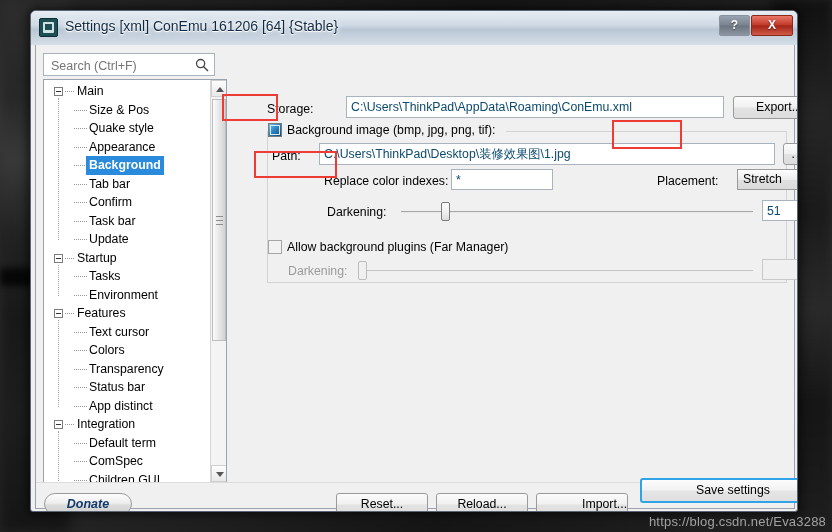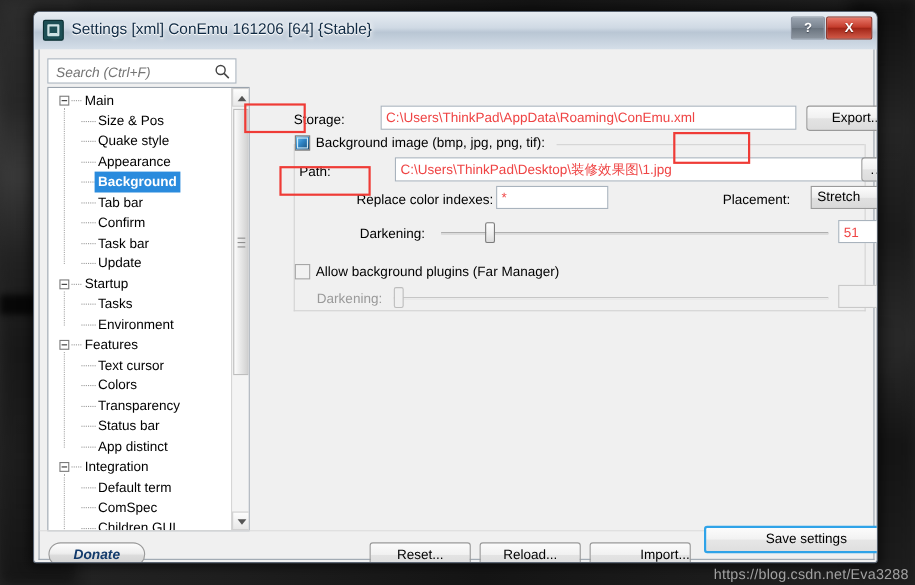--- a/index.html
+++ b/index.html
@@ -99,21 +99,21 @@
     box-sizing:border-box;
   }
 
   
   #search-wrap{
     position:absolute;left:7px;top:8px;width:172px;height:23px;
     background:#fff;border:1px solid #a9b3bd;box-sizing:border-box;
   }
   #search-input{
     position:absolute;left:5px;top:2px;width:140px;height:18px;border:none;outline:none;
-    font-size:12.5px;font-style:italic;color:#6f6f6f;background:transparent;
+    font-size:12.5px;color:#6f6f6f;background:transparent;
     font-family:"Liberation Sans",sans-serif;
   }
   #search-icon{position:absolute;right:5px;top:4px;width:14px;height:14px;}
 
   
   #tree-wrap{
     position:absolute;left:7px;top:34px;width:184px;height:404px;
     background:#fff;border:1px solid #9aa3ad;box-sizing:border-box;overflow:hidden;
   }
   #tree{
@@ -171,21 +171,21 @@
     border-top:1px solid #8e8e8e;border-bottom:1px solid #8e8e8e;
   }
   #sb-thumb .grip:before{
     content:"";position:absolute;left:0;top:3px;width:7px;height:1px;background:#8e8e8e;
   }
 
   
   .lbl-static{position:absolute;font-size:12.3px;color:#000;white-space:nowrap;}
   .textbox{
     position:absolute;background:#fff;border:1px solid #a9b3bd;box-sizing:border-box;
-    font-size:12.3px;color:#ef4444;padding:2px 4px;line-height:16px;
+    font-size:12.3px;color:#0c4a6e;padding:2px 4px;line-height:16px;
     white-space:nowrap;overflow:hidden;
   }
   .btn{
     position:absolute;box-sizing:border-box;
     background:linear-gradient(180deg,#fbfbfb 0%,#f1f1f1 48%,#e3e3e3 52%,#dcdcdc 100%);
     border:1px solid #9a9a9a;border-radius:3px;
     font-size:12.3px;color:#000;text-align:center;cursor:pointer;
     font-family:"Liberation Sans",sans-serif;
   }
 
@@ -207,21 +207,21 @@
     background:linear-gradient(135deg,#6fc5ef 0%,#2f86c8 45%,#17496f 100%);
     cursor:pointer;
   }
   #chk-bgimage .inner{
     position:absolute;left:1px;top:1px;right:1px;bottom:1px;
     border:1px solid #cfeaf8;box-sizing:border-box;
   }
   #bgimage-label{left:251px;top:78px;text-align:center;}
 
   #path-label{left:236px;top:104px;}
-  #path-box{left:283px;top:98px;width:456px;height:22px;margin-left:40px;}
+  #path-box{left:283px;top:98px;width:456px;height:22px;}
   #btn-browse{left:747px;top:98px;width:30px;height:22px;line-height:20px;letter-spacing:1px;}
 
   #replace-label{left:288px;top:129px;}
   #replace-box{left:415px;top:124px;width:102px;height:21px;}
 
   #placement-label{left:621px;top:129px;}
   #combo-placement{
     position:absolute;left:686px;top:124px;width:90px;height:21px;
     background:linear-gradient(180deg,#fdfdfd,#ededed 50%,#e0e0e0 52%,#dadada);
     border:1px solid #9a9a9a;box-sizing:border-box;cursor:pointer;margin-left:15px;

